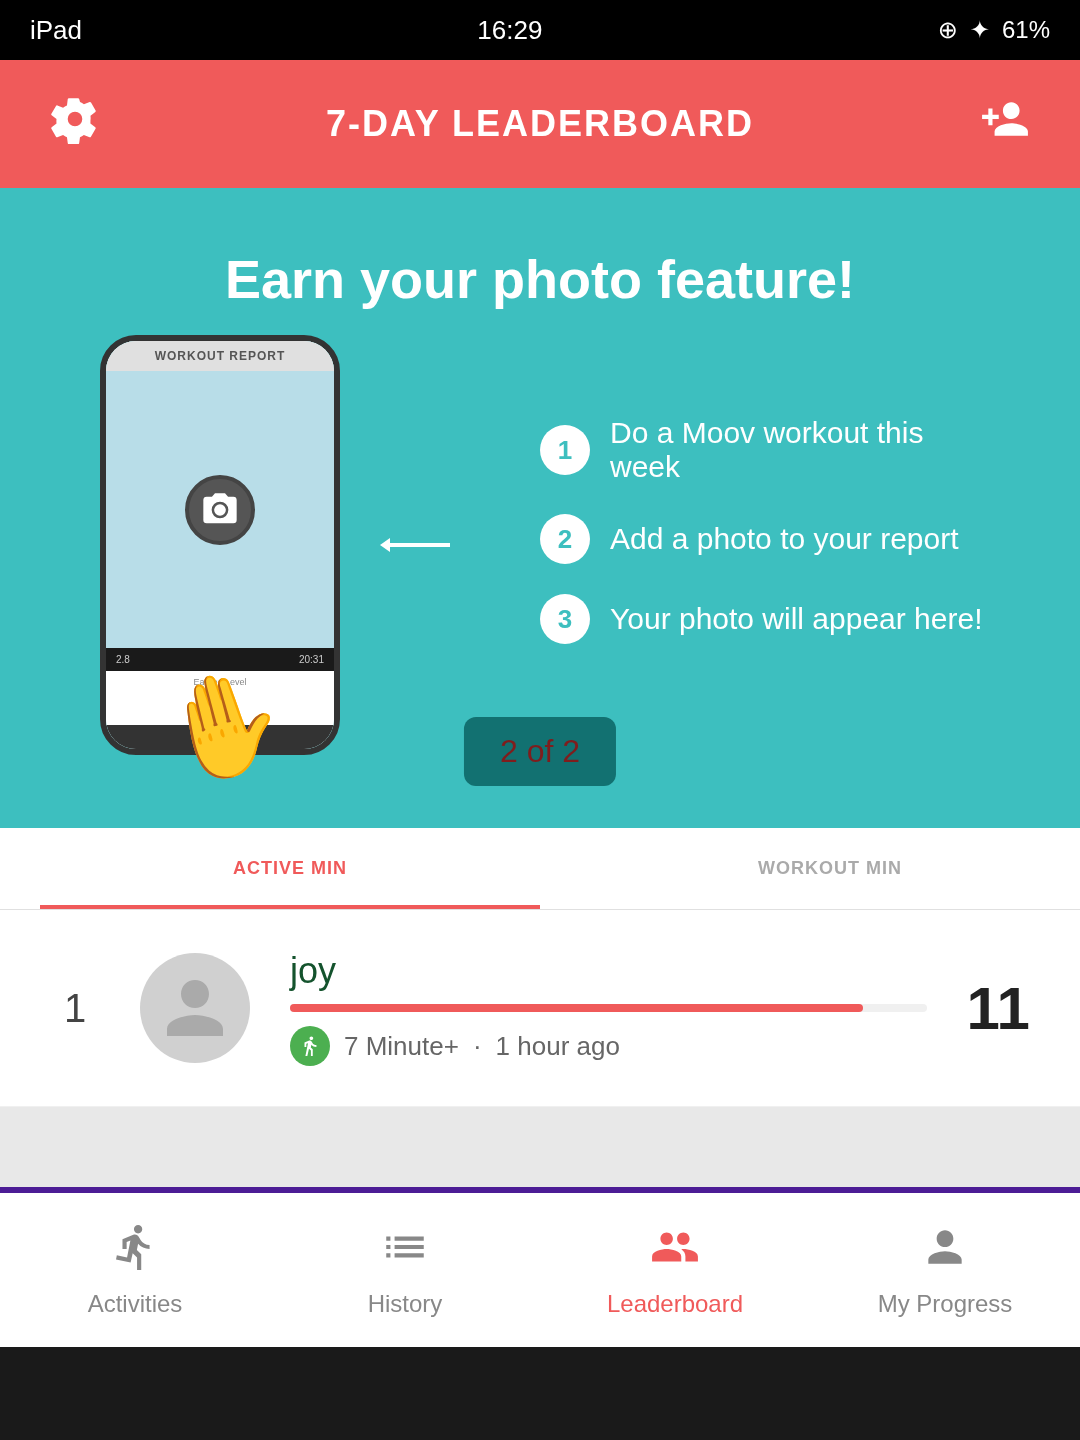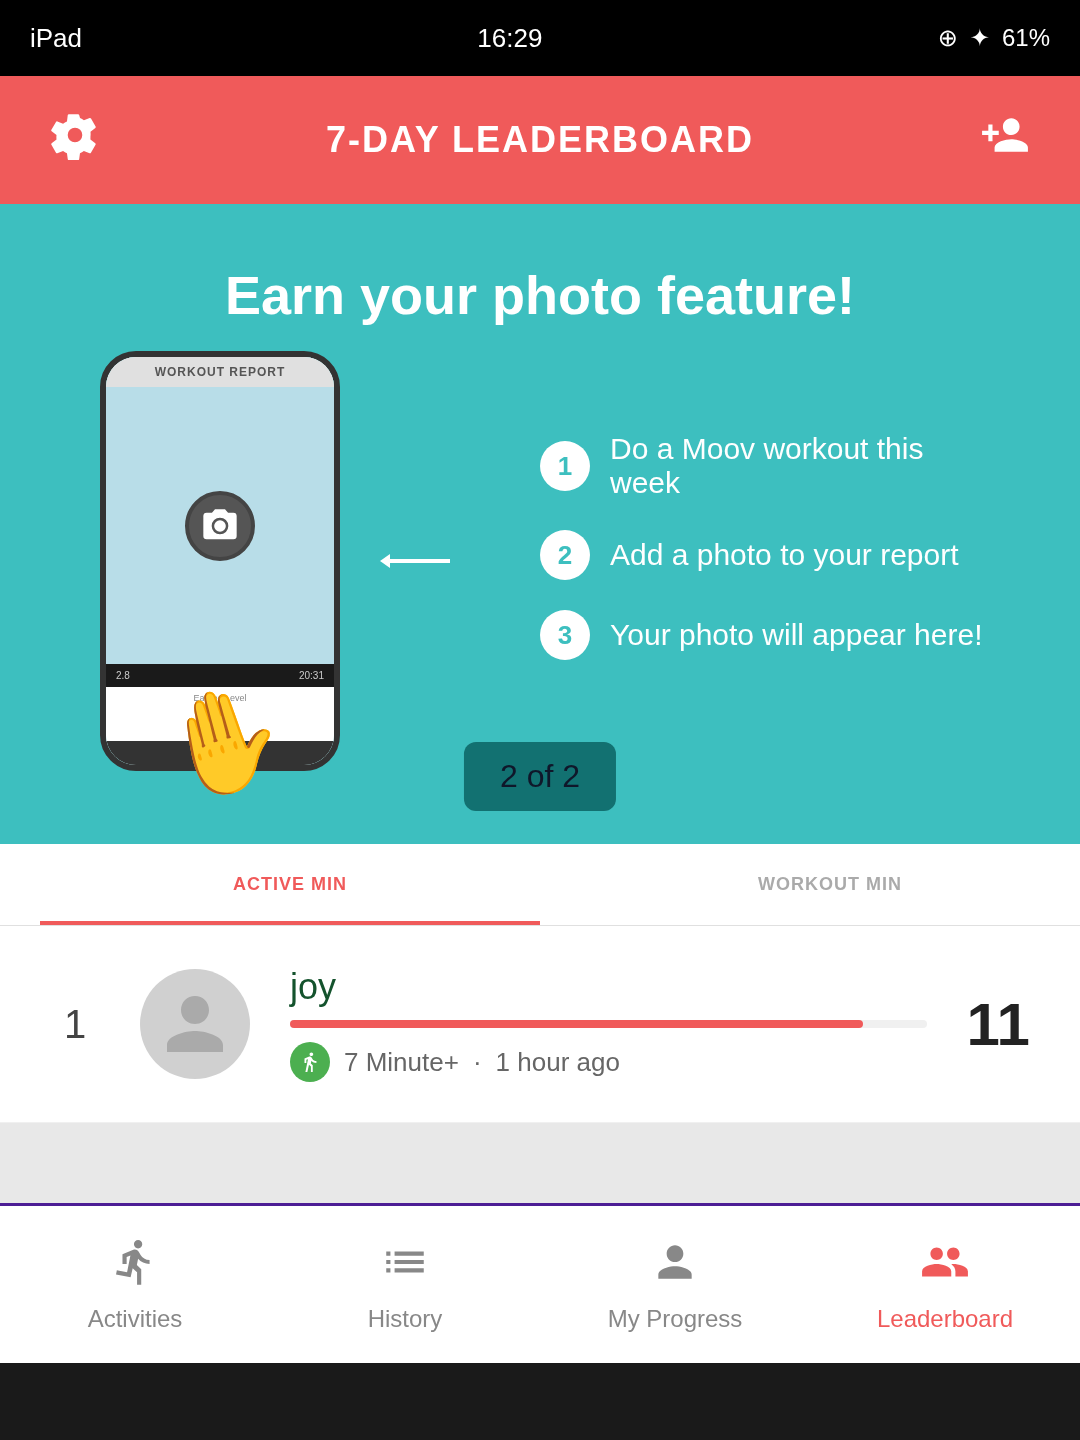--- a/index.html
+++ b/index.html
@@ -9,21 +9,21 @@
       width: 1080px;
       min-height: 1440px;
       background: #1a1a1a;
       font-family: -apple-system, BlinkMacSystemFont, 'Helvetica Neue', Arial, sans-serif;
       position: relative;
     }
 
     
     .status-bar {
       width: 100%;
-      height: 76px;
+      height: 60px;
       background: #000;
       display: flex;
       align-items: center;
       justify-content: space-between;
       padding: 0 30px;
       color: #fff;
       font-size: 26px;
       font-weight: 500;
     }
 
@@ -213,25 +213,25 @@
 
     .step-text {
       color: #fff;
       font-size: 30px;
       font-weight: 500;
     }
 
     
     .pagination-badge {
       position: absolute;
-      bottom: 33px;
+      bottom: 42px;
       left: 50%;
       transform: translateX(-50%);
       background: rgba(0, 80, 80, 0.7);
-      color: #0f172a;
+      color: #7f1d1d;
       padding: 16px 36px;
       border-radius: 12px;
       font-size: 32px;
       font-weight: 500;
     }
 
     
     .tabs-section {
       background: #fff;
       display: flex;
@@ -359,21 +359,21 @@
     
     .gray-spacer {
       background: #e8e8e8;
       height: 80px;
     }
 
     
     .bottom-nav {
       background: #fff;
       display: flex;
-      border-top: 3px solid #4c1d95;
+      border-top: 6px solid #4c1d95;
       height: 160px;
     }
 
     .nav-item {
       flex: 1;
       display: flex;
       flex-direction: column;
       align-items: center;
       justify-content: center;
       gap: 10px;
@@ -542,31 +542,31 @@
       <span class="nav-label">Activities</span>
     </div>
     <div class="nav-item">
       <div class="nav-icon">
         <svg width="50" height="50" viewBox="0 0 24 24" fill="#888">
           <path d="M3 13h2v-2H3v2zm0 4h2v-2H3v2zm0-8h2V7H3v2zm4 4h14v-2H7v2zm0 4h14v-2H7v2zM7 7v2h14V7H7z"></path>
         </svg>
       </div>
       <span class="nav-label">History</span>
     </div>
+    <div class="nav-item active">
+      <div class="nav-icon">
+        <svg width="50" height="50" viewBox="0 0 24 24" fill="#f05a5a">
+          <path d="M16 11c1.66 0 2.99-1.34 2.99-3S17.66 5 16 5c-1.66 0-3 1.34-3 3s1.34 3 3 3zm-8 0c1.66 0 2.99-1.34 2.99-3S9.66 5 8 5C6.34 5 5 6.34 5 8s1.34 3 3 3zm0 2c-2.33 0-7 1.17-7 3.5V19h14v-2.5c0-2.33-4.67-3.5-7-3.5zm8 0c-.29 0-.62.02-.97.05 1.16.84 1.97 1.97 1.97 3.45V19h6v-2.5c0-2.33-4.67-3.5-7-3.5z"></path>
+        </svg>
+      </div>
+      <span class="nav-label" style="color:#f05a5a;">Leaderboard</span>
+    </div>
     <div class="nav-item">
       <div class="nav-icon">
         <svg width="50" height="50" viewBox="0 0 24 24" fill="#888">
           <path d="M12 12c2.21 0 4-1.79 4-4s-1.79-4-4-4-4 1.79-4 4 1.79 4 4 4zm0 2c-2.67 0-8 1.34-8 4v2h16v-2c0-2.66-5.33-4-8-4z"></path>
         </svg>
       </div>
       <span class="nav-label">My Progress</span>
     </div>
-    <div class="nav-item active">
-      <div class="nav-icon">
-        <svg width="50" height="50" viewBox="0 0 24 24" fill="#f05a5a">
-          <path d="M16 11c1.66 0 2.99-1.34 2.99-3S17.66 5 16 5c-1.66 0-3 1.34-3 3s1.34 3 3 3zm-8 0c1.66 0 2.99-1.34 2.99-3S9.66 5 8 5C6.34 5 5 6.34 5 8s1.34 3 3 3zm0 2c-2.33 0-7 1.17-7 3.5V19h14v-2.5c0-2.33-4.67-3.5-7-3.5zm8 0c-.29 0-.62.02-.97.05 1.16.84 1.97 1.97 1.97 3.45V19h6v-2.5c0-2.33-4.67-3.5-7-3.5z"></path>
-        </svg>
-      </div>
-      <span class="nav-label" style="color:#f05a5a;">Leaderboard</span>
-    </div>
   </div>
 
 </div>
 
 </body></html>

